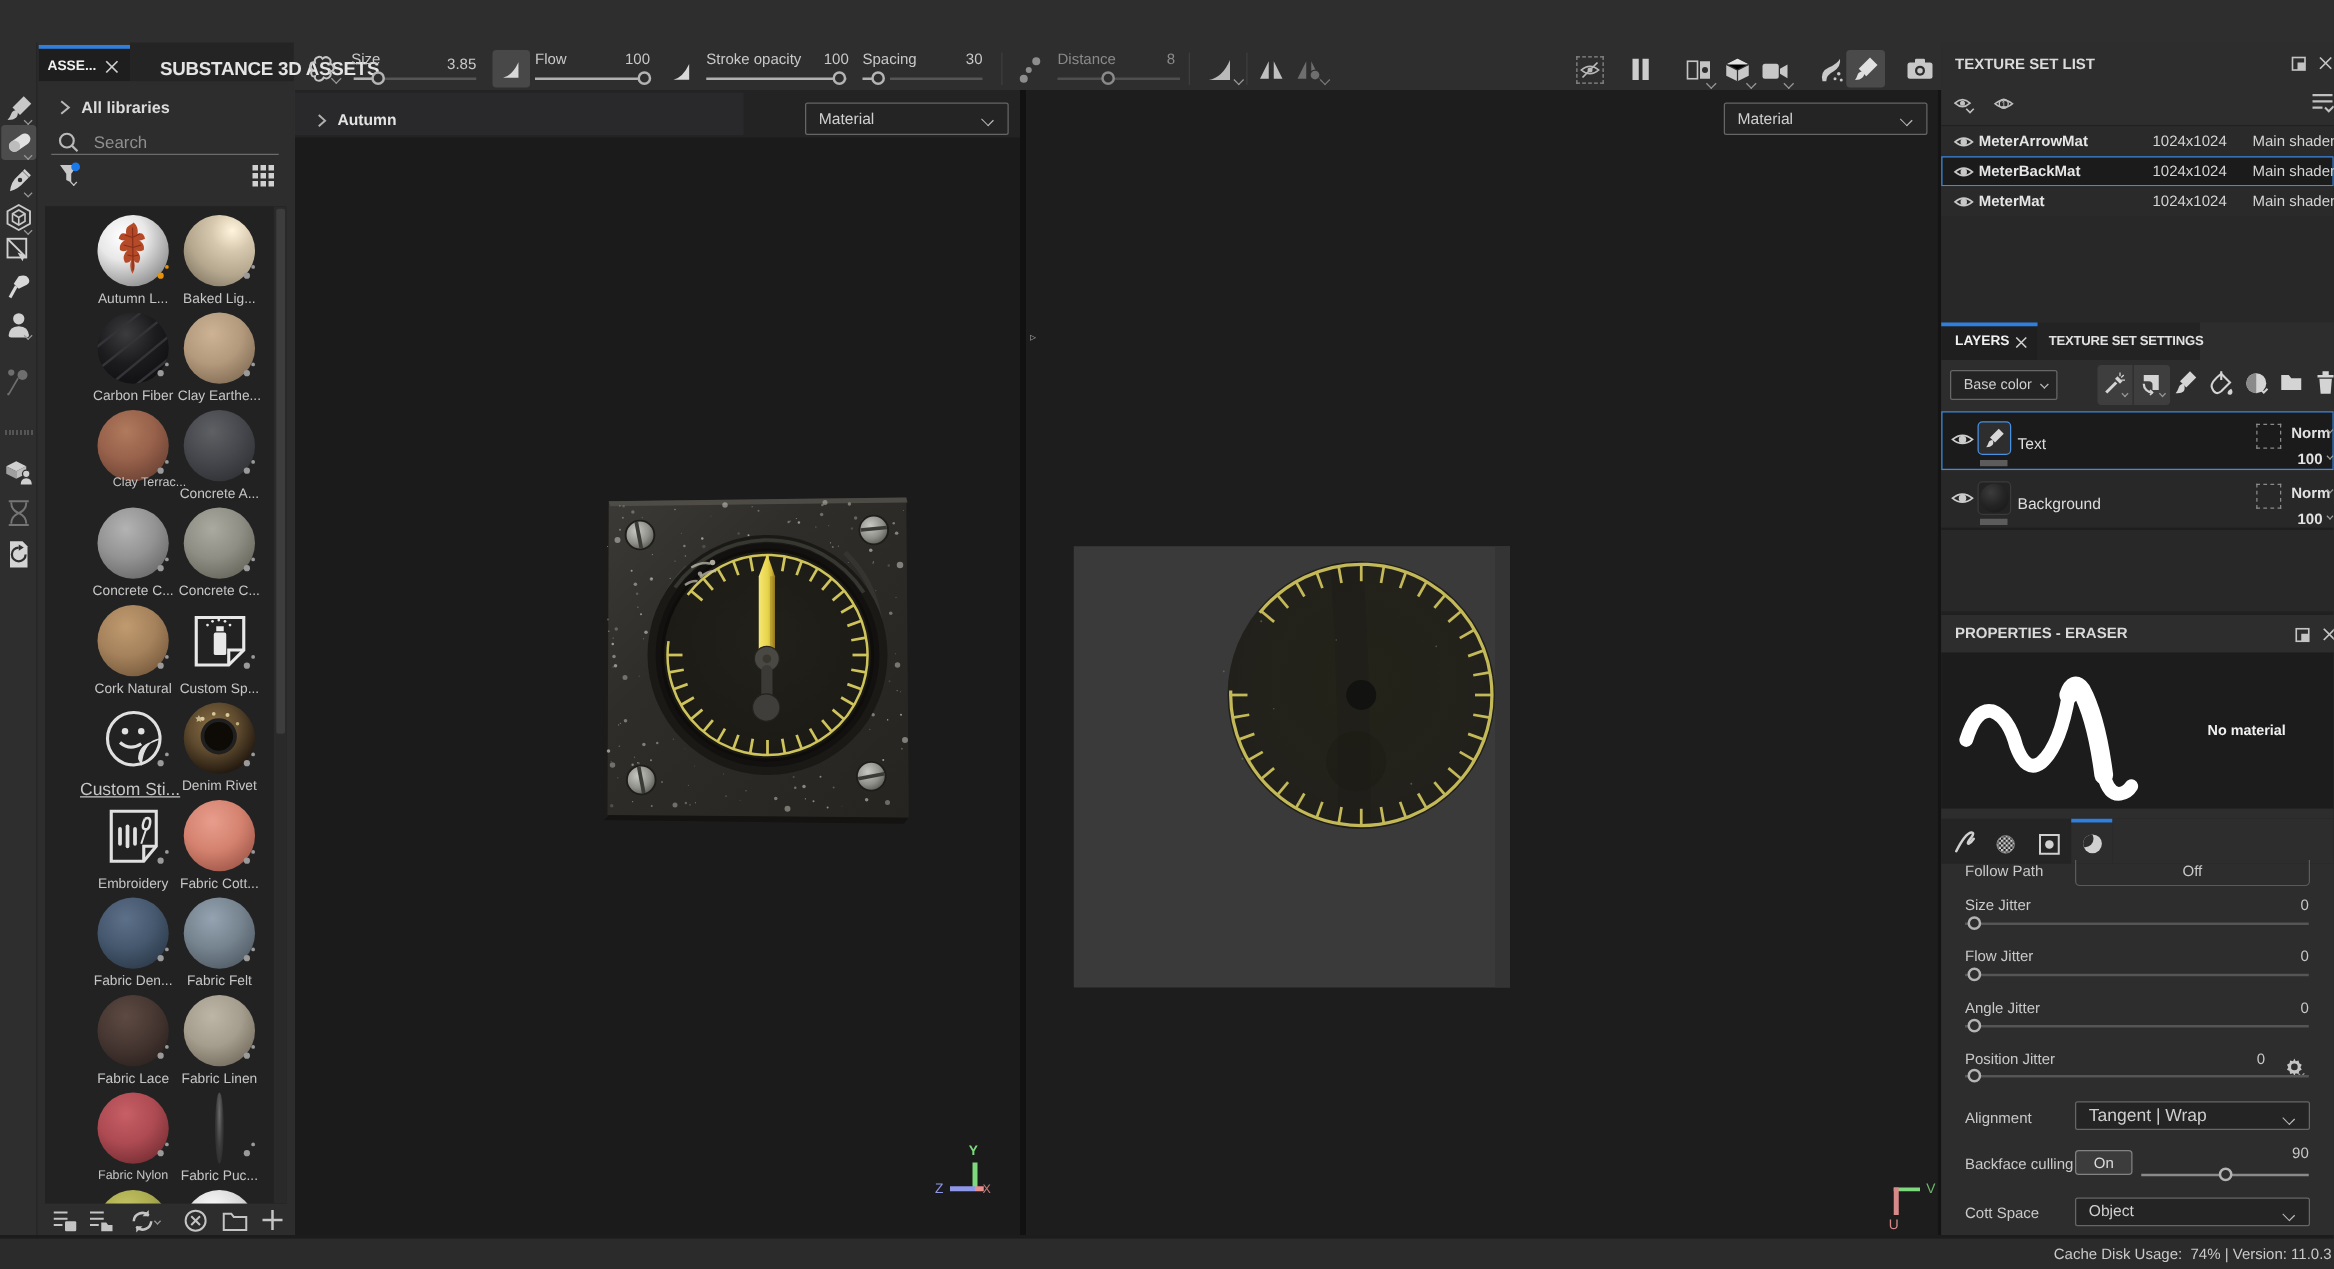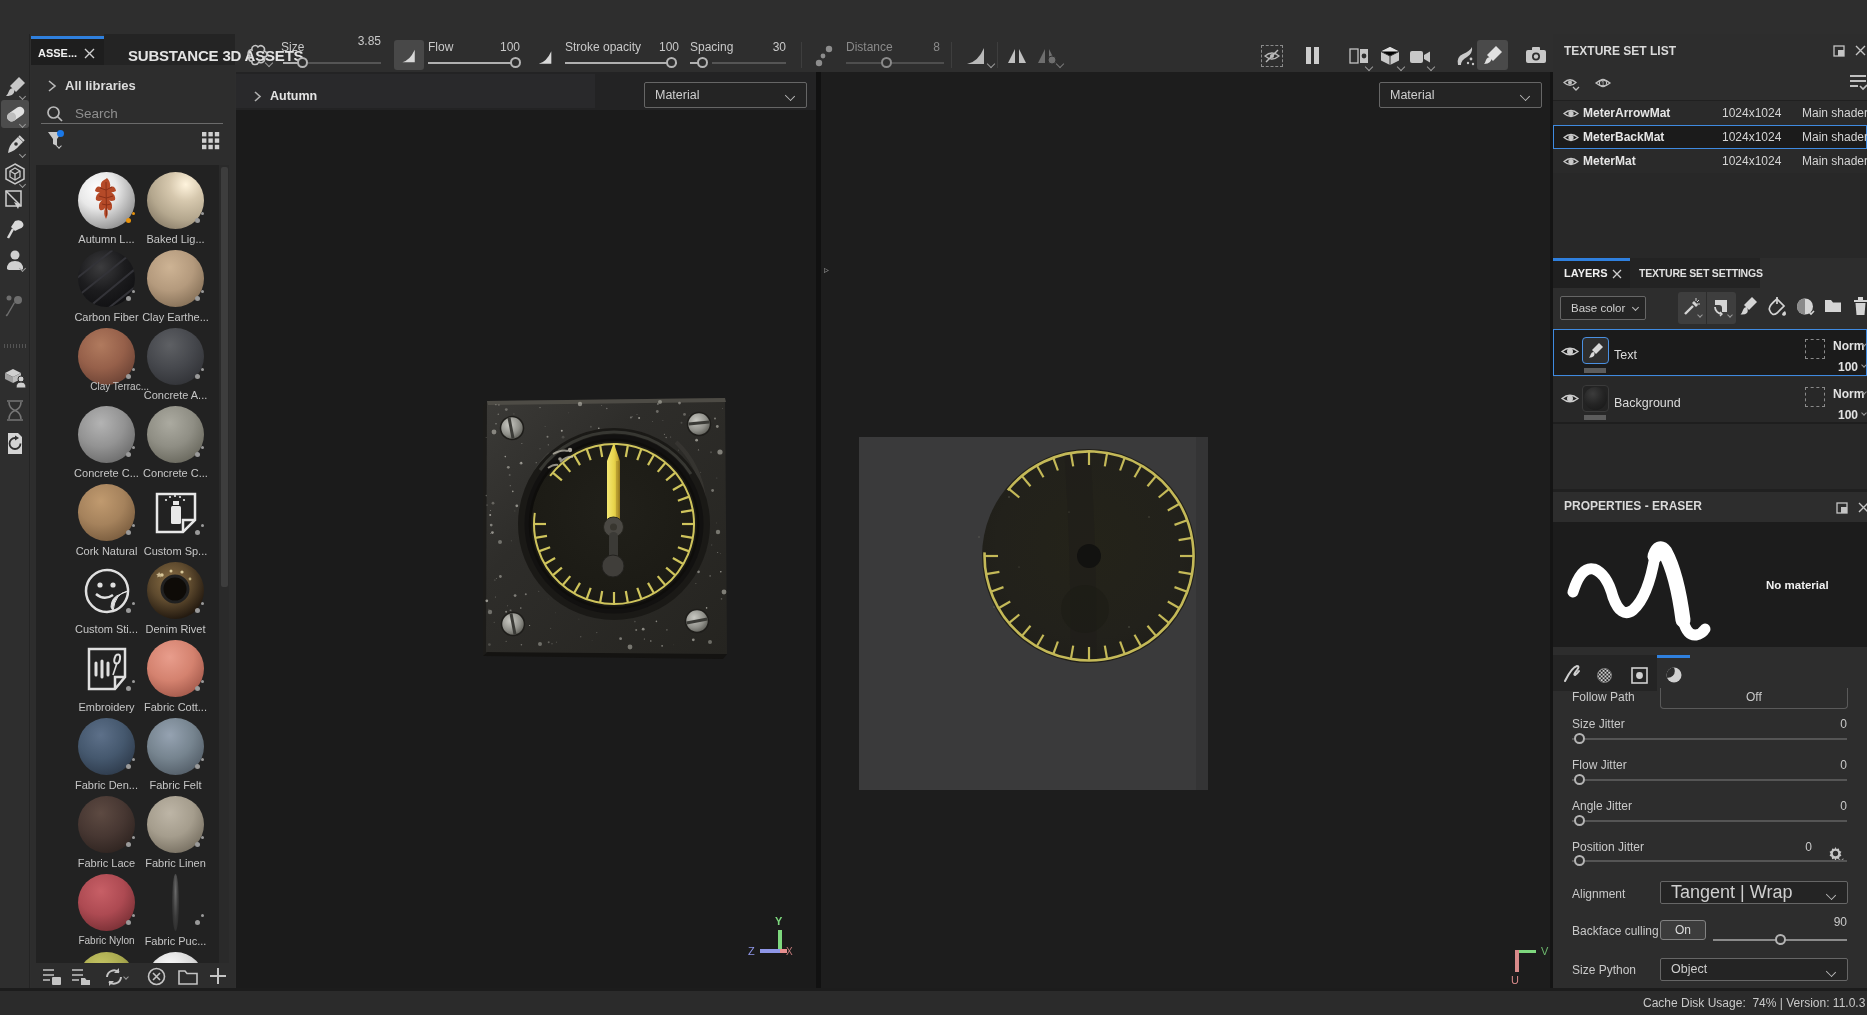--- a/index.html
+++ b/index.html
@@ -33,21 +33,21 @@
 <span class="txt b" style="left:128px;top:47px;font-size:15px;letter-spacing:-0.2px;color:#e4e4e4;">SUBSTANCE 3D ASSETS</span>
 
 <div class="abs" style="left:4px;top:51px;width:23px;height:5px;background:repeating-linear-gradient(90deg,#5a5a5a 0 1.5px,transparent 1.5px 3px);"></div>
 
 <svg style="left:245px;top:42px;" width="26" height="26" viewBox="0 0 26 26">
  <path d="M5 14 C2 12 3 7 7 8 C6 4 11 2 13 5 C16 2 21 5 19 9 C23 10 23 15 19 15 C21 19 17 22 14 20 C12 24 6 23 7 19 C4 20 3 16 5 14 Z" fill="none" stroke="#c4c4c4" stroke-width="1.6"></path>
 </svg>
 <div class="chev" style="left:266px;top:60px;"></div>
 
 <span class="lbl" style="left:281px;top:40px;">Size</span>
-<span class="lbl" style="left:381px;top:34px;transform:translateX(-100%);">3.85</span>
+<span class="lbl" style="left:381px;top:44px;transform:translateX(-100%);">3.85</span>
 <div class="track" style="left:283px;top:62px;width:98px;background:#555;"></div>
 <div class="track" style="left:283px;top:62px;width:16px;background:#b0b0b0;"></div>
 <div class="knob" style="left:297px;top:57px;"></div>
 
 <div class="abs" style="left:394px;top:40px;width:30px;height:30px;background:#484848;border-radius:3px;"></div>
 <svg style="left:401px;top:49px;" width="16" height="14" viewBox="0 0 18 17">
       <path d="M1 16 Q10 14 16 1 L16 16 Z" fill="#d8d8d8"></path>
     </svg>
 
 <span class="lbl" style="left:428px;top:40px;">Flow</span>
@@ -313,21 +313,21 @@
 <div class="abs" style="left:97px;top:380px;width:85px;text-align:center;font-size:11px;color:#c6c6c6;white-space:nowrap;">Custom Sp...</div>
 <svg style="left:47px;top:402px;" width="48" height="48" viewBox="0 0 48 48">
 <path d="M24 3 A21 21 0 1 0 24 45 L30 44 A21 21 0 0 0 45 24 L45 22 A21 21 0 0 0 24 3 Z" fill="none" stroke="#e0e0e0" stroke-width="2.5"></path>
 <path d="M45 24 Q32 26 30 44 L28 40 Q28 30 38 27 Z" fill="#e0e0e0" stroke="#e0e0e0" stroke-width="1"></path>
 <circle cx="17" cy="18" r="2.6" fill="#e0e0e0"></circle>
         <circle cx="30" cy="18" r="2.6" fill="#e0e0e0"></circle>
 <path d="M13 27 Q21 34 30 28" fill="none" stroke="#e0e0e0" stroke-width="2.5"></path>
       </svg>
 <div class="abs" style="left:90px;top:443px;width:5px;height:5px;border-radius:50%;background:#9a9a9a;"></div>
 <div class="abs" style="left:96px;top:437px;width:3px;height:3px;border-radius:50%;background:#9a9a9a;"></div>
-<div class="abs" style="left:28px;top:458px;width:85px;text-align:center;font-size:11px;color:#c6c6c6;white-space:nowrap;">Custom Sti...</div>
+<div class="abs" style="left:28px;top:458px;width:85px;font-size:14px;color:#c6c6c6;white-space:nowrap;text-decoration:underline;">Custom Sti...</div>
 <div class="abs" style="left:111px;top:397px;width:57px;height:57px;border-radius:50%;background:radial-gradient(circle at 42% 35%, #8a6f45 0%, #5e4a2e 40%, #241a10 75%, #120d08 100%);"></div>
 <svg style="left:111px;top:397px;" width="57" height="57" viewBox="0 0 57 57">
    <circle cx="28" cy="27" r="13" fill="#0e0b07"></circle>
         <circle cx="28" cy="27" r="13" fill="none" stroke="#202020" stroke-width="3"></circle>
    <g fill="#c8b690">
           <path d="M14 12 l1.7 3.4 3.7.5-2.7 2.6.6 3.7-3.3-1.7-3.3 1.7.6-3.7-2.7-2.6 3.7-.5z" transform="scale(.55) translate(8,6)"></path>
         </g>
    <circle cx="15" cy="13" r="1.7" fill="#d8c89a"></circle>
         <circle cx="24" cy="9" r="1.5" fill="#d8c89a"></circle>
         <circle cx="35" cy="10" r="1.6" fill="#d8c89a"></circle>
@@ -974,26 +974,26 @@
 <span class="lbl" style="left:1812px;top:840px;transform:translateX(-100%);">0</span>
 <svg style="left:1828px;top:846px;" width="15" height="15" viewBox="0 0 17 17">
  <path d="M8.5 1 l1.2 2.3 2.6-.6.6 2.6 2.3 1.2-1.2 2.3 1.2 2.3-2.3 1.2-.6 2.6-2.6-.6-1.2 2.3-1.2-2.3-2.6.6-.6-2.6-2.3-1.2 1.2-2.3-1.2-2.3 2.3-1.2.6-2.6 2.6.6z" fill="#c4c4c4"></path>
  <circle cx="8.5" cy="8.5" r="3" fill="#2d2d2d"></circle>
     </svg>
 <div class="chev" style="left:1839px;top:857px;width:4px;height:4px;"></div>
 <div class="track" style="left:1572px;top:860px;width:275px;background:#555;"></div>
 <div class="knob" style="left:1574px;top:855px;"></div>
 
 <span class="lbl" style="left:1572px;top:887px;">Alignment</span>
-<div class="ddown" style="left:1660px;top:881px;width:188px;height:23px;font-size:18px;line-height:21px;">Tangent | Wrap</div>
+<div class="ddown" style="left:1660px;top:881px;width:188px;height:23px;font-size:14px;line-height:21px;">Tangent | Wrap</div>
 
 <span class="lbl" style="left:1572px;top:924px;">Backface culling</span>
 <div class="abs" style="left:1660px;top:920px;width:46px;height:20px;background:#3c3c3c;border:1px solid #828282;border-radius:3px;color:#dcdcdc;font-size:12px;text-align:center;line-height:18px;">On</div>
 <span class="lbl" style="left:1847px;top:915px;transform:translateX(-100%);">90</span>
 <div class="track" style="left:1713px;top:939px;width:134px;background:#8a8a8a;"></div>
 <div class="knob" style="left:1775px;top:934px;"></div>
 
-<span class="lbl" style="left:1572px;top:963px;">Size Python</span>
+<span class="lbl" style="left:1572px;top:963px;">Cott Space</span>
 <div class="ddown" style="left:1660px;top:958px;width:188px;height:23px;font-size:12.5px;line-height:21px;">Object</div>
 
 <div class="abs" style="left:0;top:988px;width:1867px;height:3px;background:#1c1c1c;"></div>
 <div class="abs" style="left:0;top:991px;width:1867px;height:24px;background:#2b2b2b;"></div>
 <span class="txt" style="left:1643px;top:996px;font-size:12px;color:#c9c9c9;">Cache Disk Usage:&nbsp; 74% | Version: 11.0.3 (O</span>
 </div>
 </body></html>

